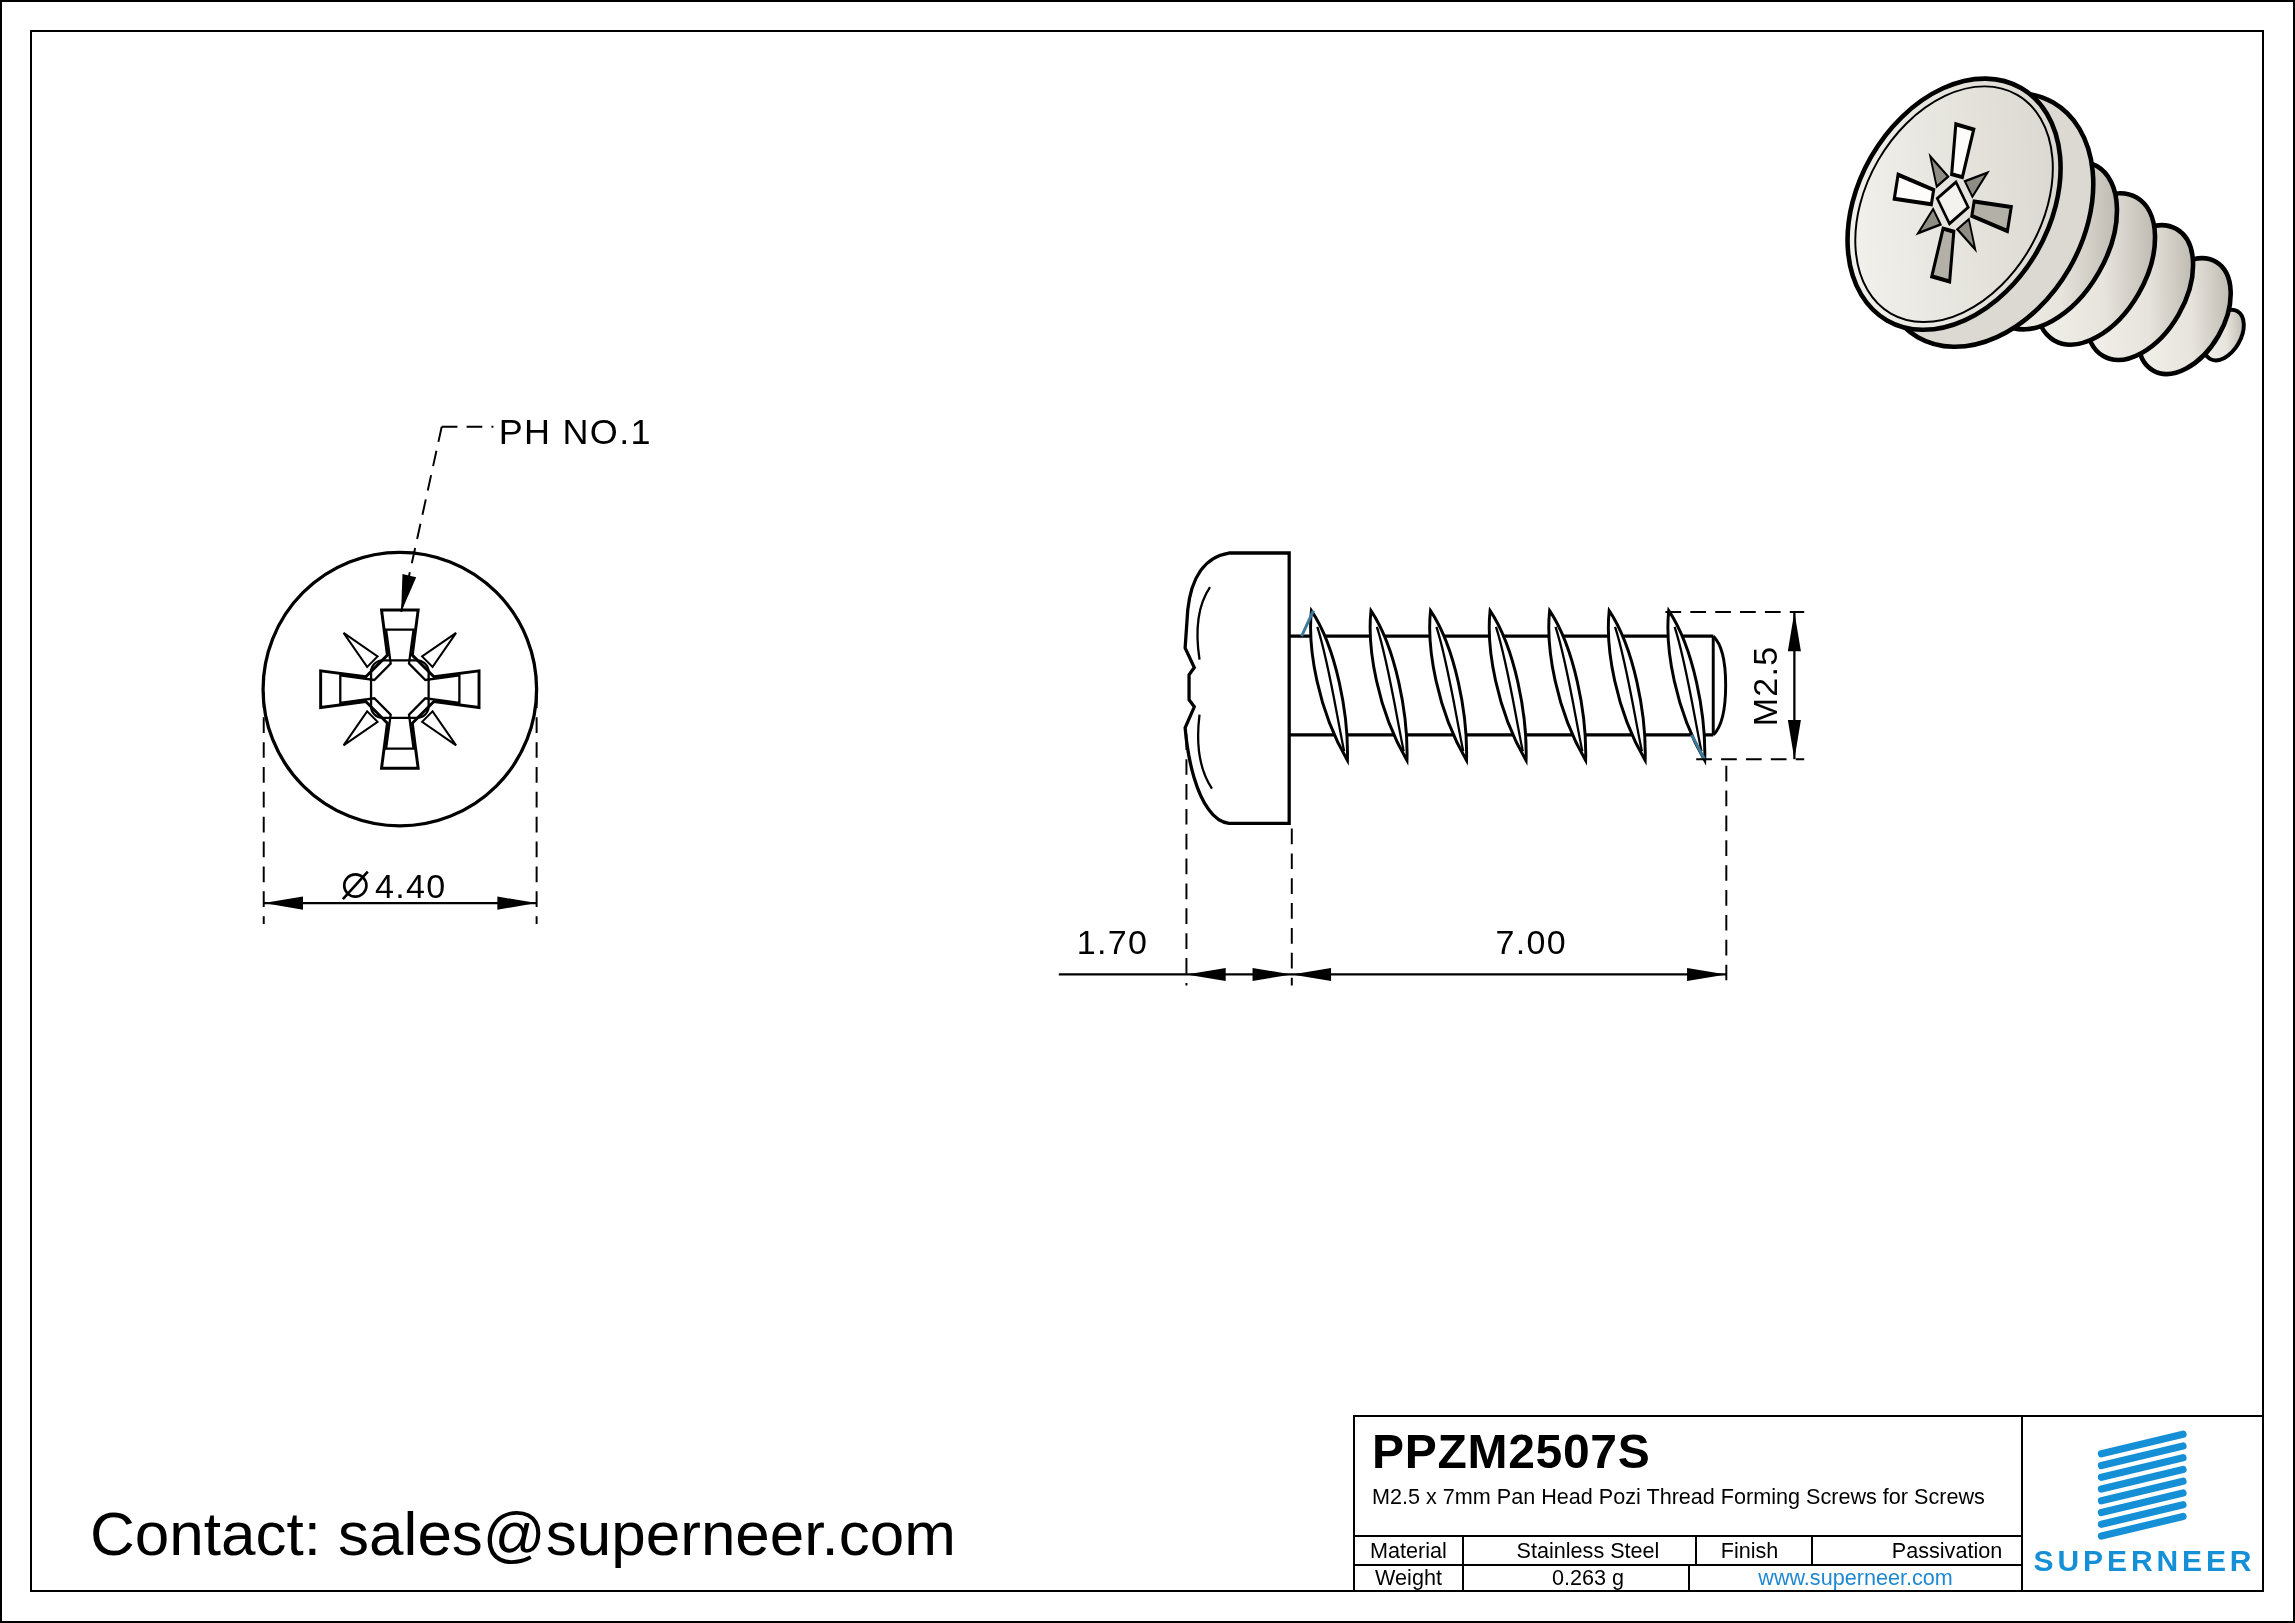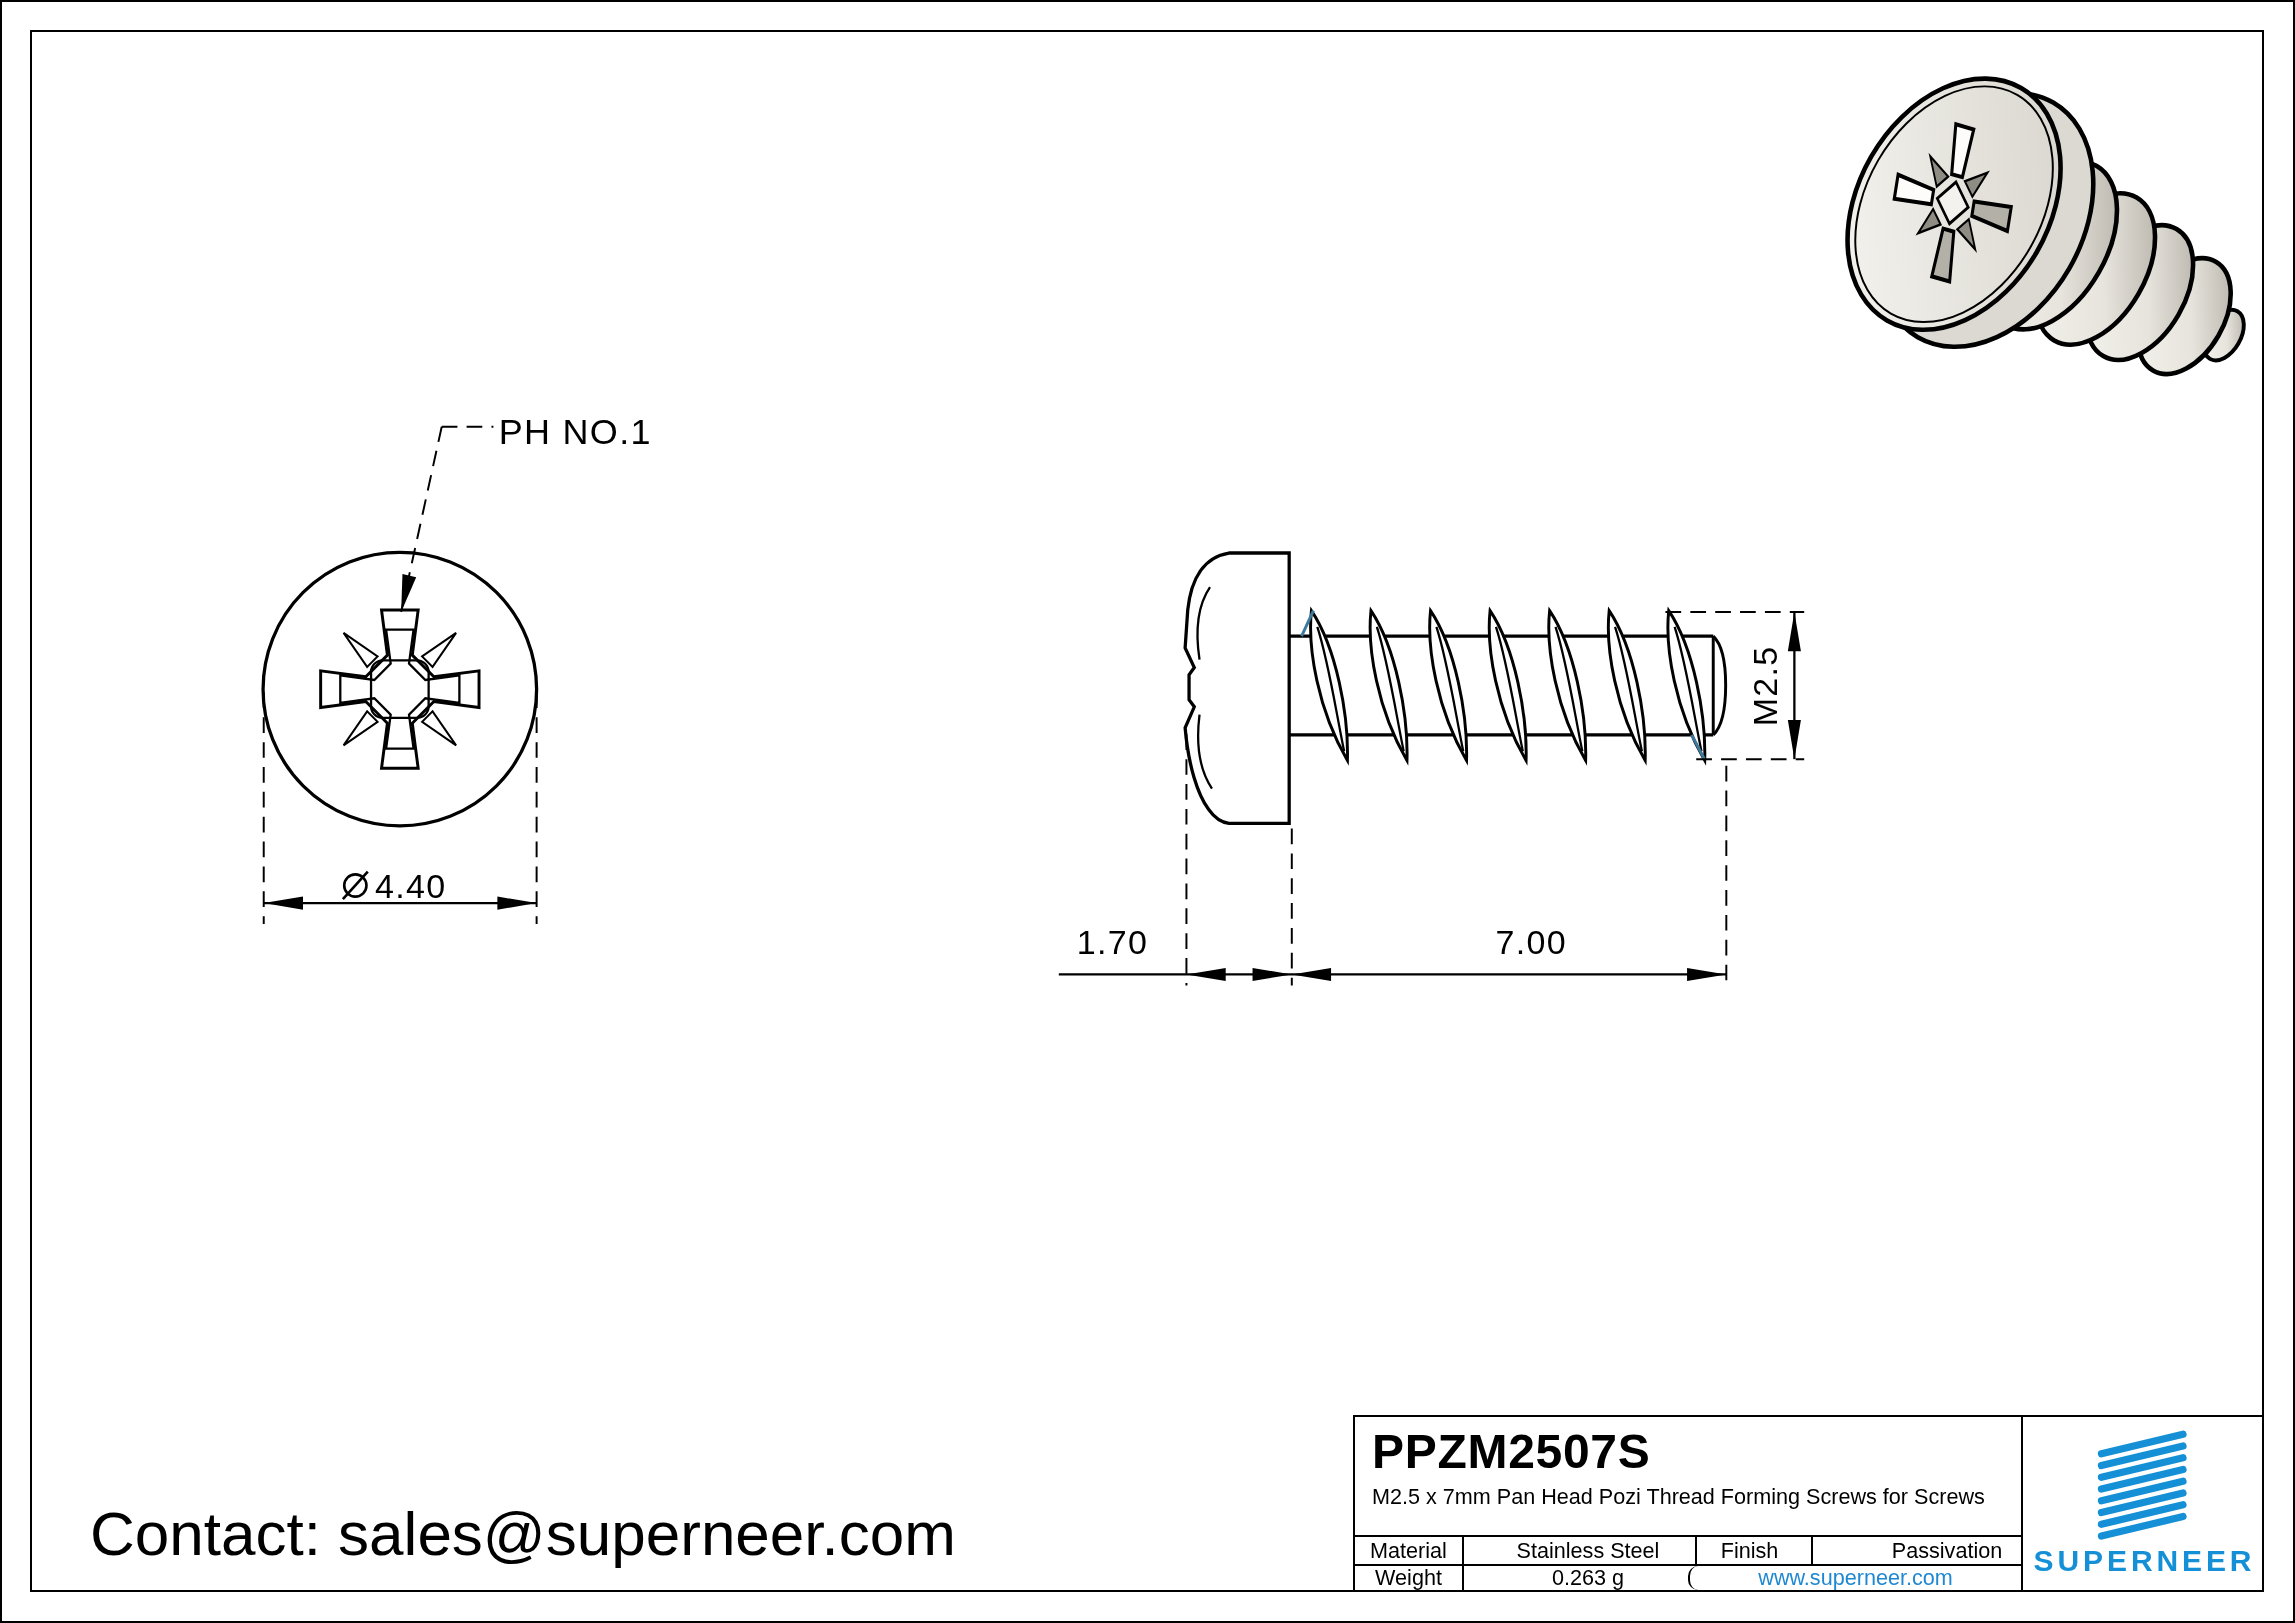--- a/index.html
+++ b/index.html
@@ -59,21 +59,21 @@
   .tb-cell{
     position:absolute;top:0;height:100%;
     display:flex;align-items:center;justify-content:center;
     font-size:21.6px;white-space:nowrap;
   }
   .c1{left:0;width:107px;border-radius:6px;}
   .c2{left:107px;width:250px;border-left:2px solid #000;}
   .c3{left:340px;width:107px;border-left:2px solid #000;}
   .c4{left:456px;width:270px;border-left:2px solid #000;}
   .c2wide{left:333px;width:333px;border-left:2px solid #000;}
-  .link{color:#1e88d2;border-radius:10px;}
+  .link{color:#1e88d2;}
   .brand-stripes{position:absolute;left:65px;top:11.8px;}
   .brand-name{
     position:absolute;left:0;top:127px;width:100%;
     text-align:center;
     font-size:30px;font-weight:bold;letter-spacing:3.9px;
     color:#1590d6;white-space:nowrap;
   }
 </style>
 </head>
 <body>

